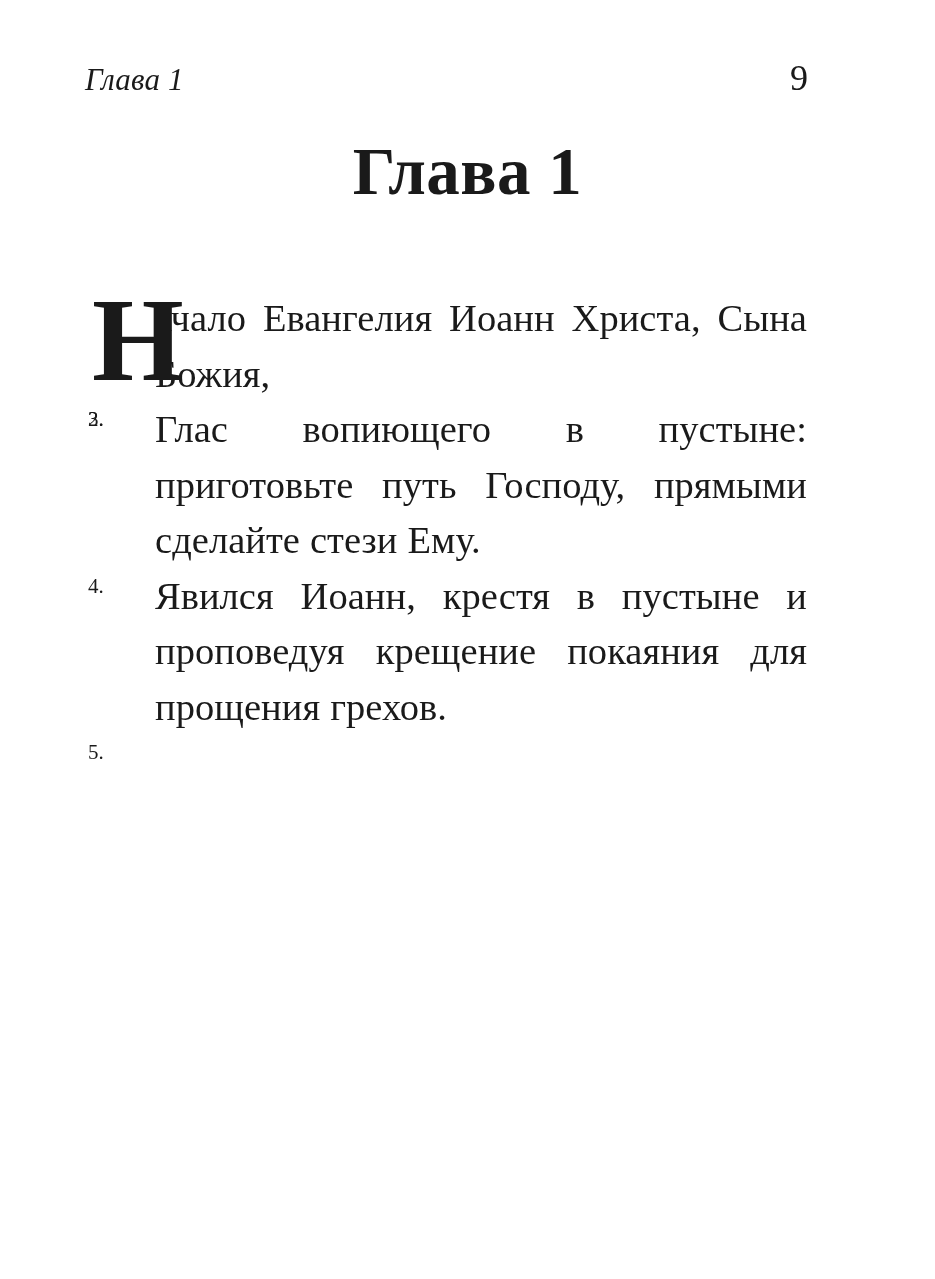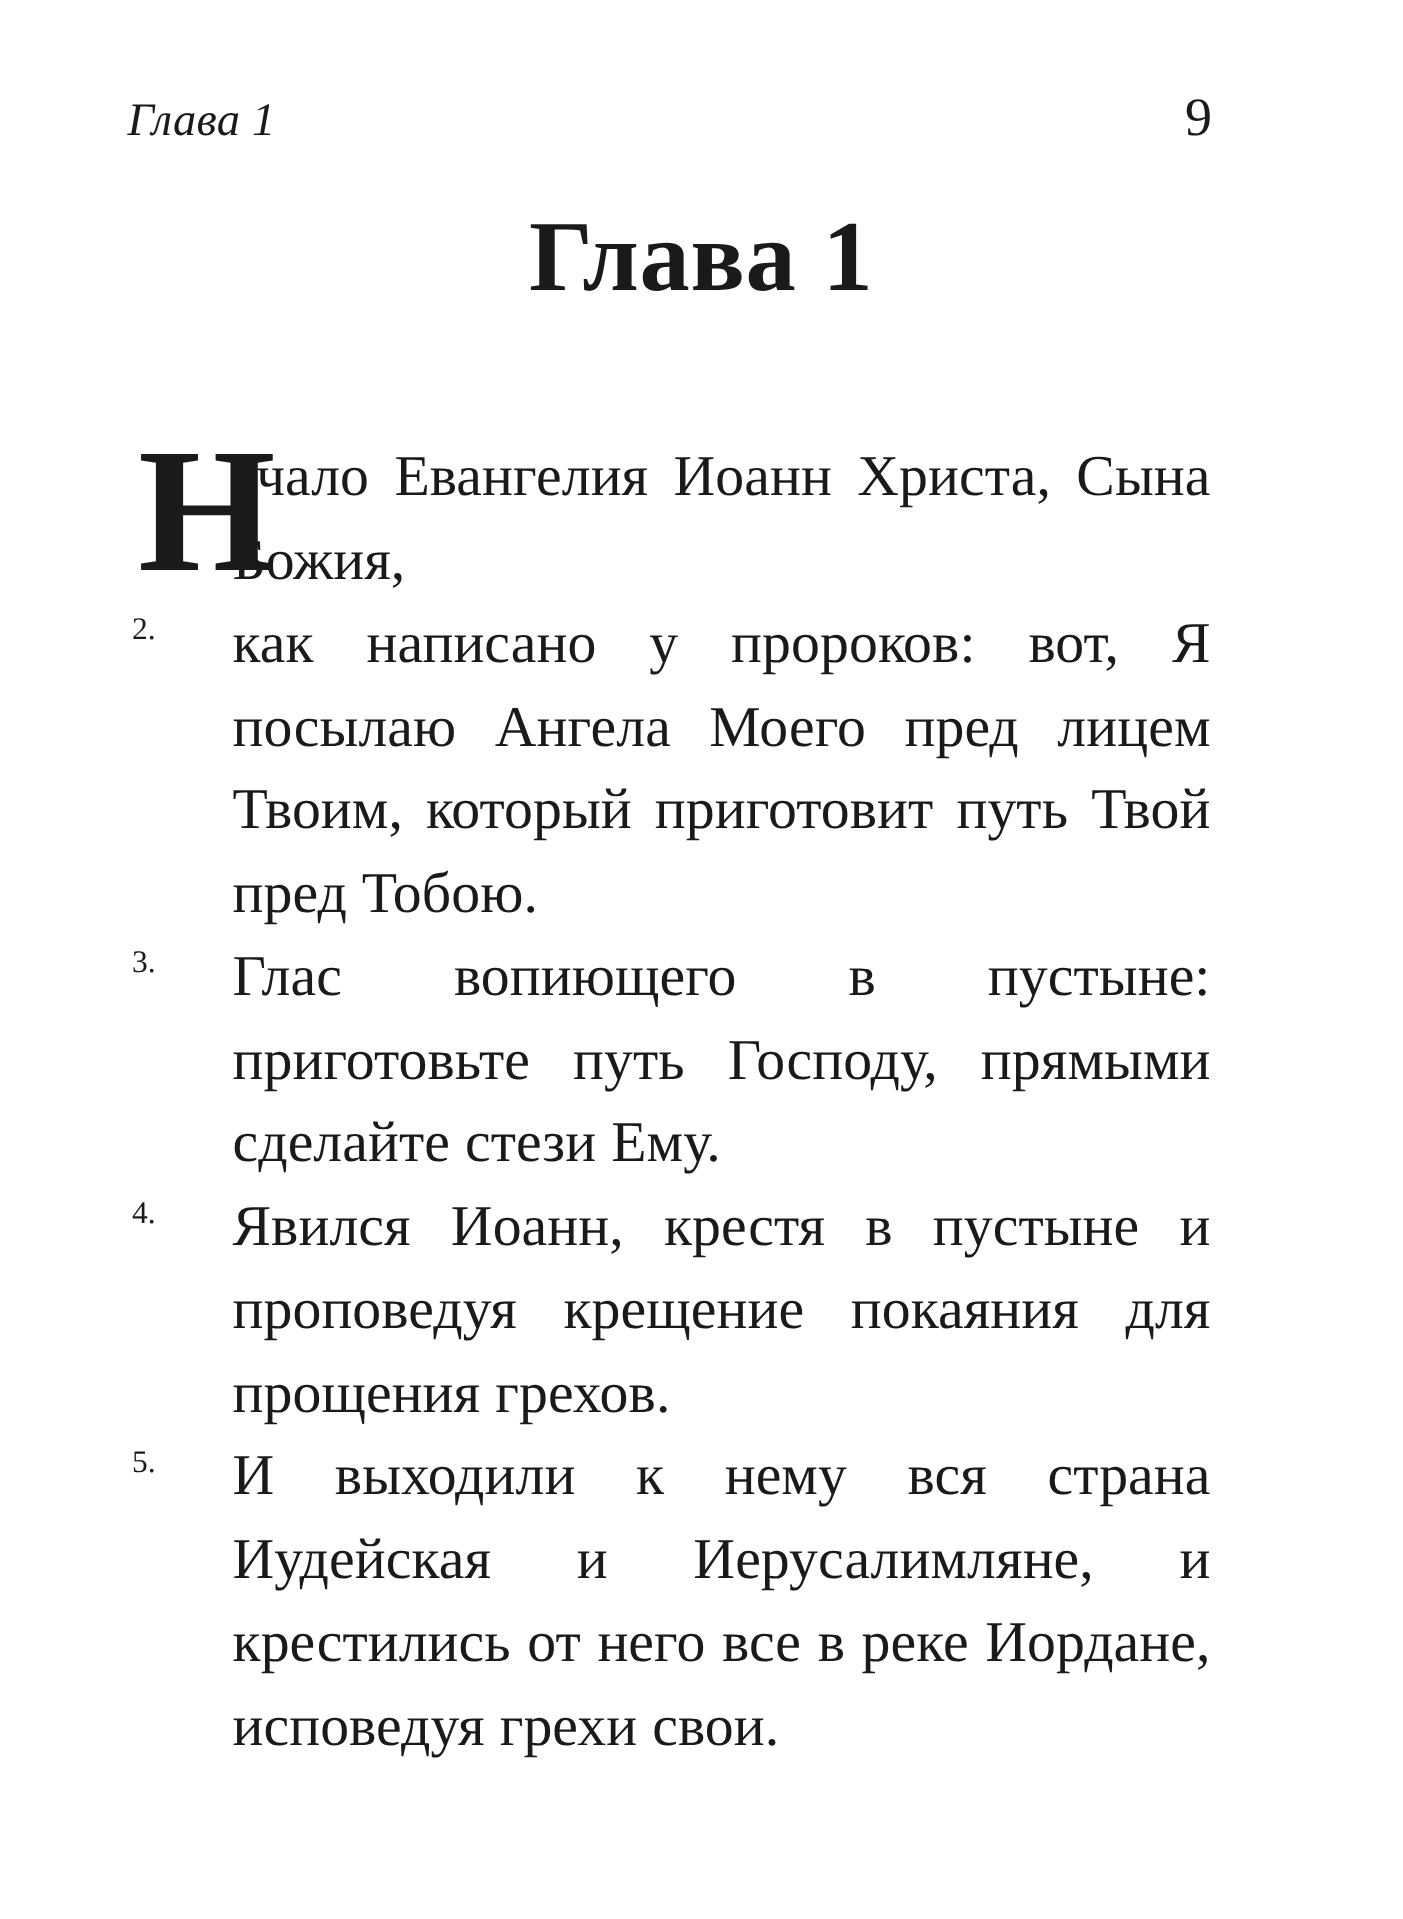--- a/index.html
+++ b/index.html
@@ -132,32 +132,30 @@
 
   <div class="text-column">
 
     <div class="verse verse-opening">
       <span class="drop-cap">Н</span>
       <span class="verse-text">ачало Евангелия Иоанн Христа, Сына Божия,</span>
     </div>
 
     <div class="verse">
       <span class="verse-number">2.</span>
-      <span class="verse-text">как написано у пророков: вот, Я посылаю Ангела Моего пред лицем Твоим, который приготовит путь Твой пред Тобою.</span>
     </div>
 
     <div class="verse">
       <span class="verse-number">3.</span>
       <span class="verse-text">Глас вопиющего в пустыне: приготовьте путь Господу, прямыми сделайте стези Ему.</span>
     </div>
 
     <div class="verse">
       <span class="verse-number">4.</span>
       <span class="verse-text">Явился Иоанн, крестя в пустыне и проповедуя крещение покаяния для прощения грехов.</span>
     </div>
 
     <div class="verse">
       <span class="verse-number">5.</span>
-      <span class="verse-text">И выходили к нему вся страна Иудейская и Иерусалимляне, и крестились от него все в реке Иордане, исповедуя грехи свои.</span>
     </div>
 
   </div>
 </div>
 
 </body></html>

